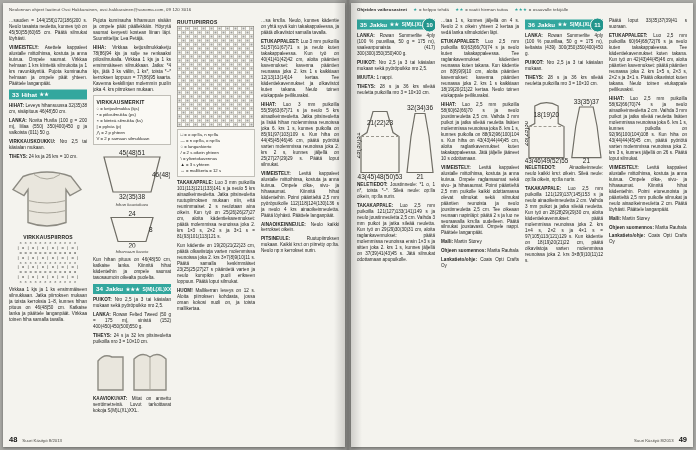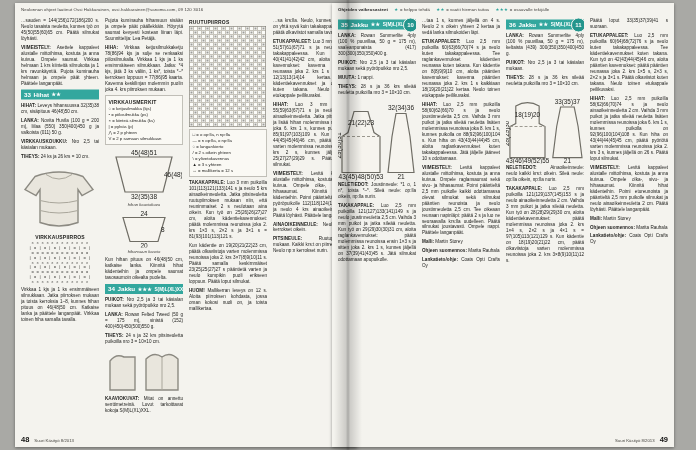--- a/index.html
+++ b/index.html
@@ -1,19 +1,19 @@
 <!DOCTYPE html>
 <html><head>
 <meta charset="utf-8">
 <style>
   html,body{margin:0;padding:0;background:#8e8e8a;}
   .spread{position:relative;width:696px;height:450px;background:#a9a9a5;font-family:"Liberation Sans",sans-serif;overflow:hidden;}
   .page{position:absolute;top:3px;width:342px;height:444px;background:#f4f3ee;overflow:hidden;box-shadow:0 1px 3px rgba(0,0,0,.4);}
-  .page.left{left:3px;margin-left:12px;}
-  .page.right{left:332px;}
+  .page.left{left:3px;}
+  .page.right{left:351px;}
   .gutter{position:absolute;top:0;bottom:0;left:334px;width:28px;z-index:3;pointer-events:none;
     background:linear-gradient(to right,rgba(0,0,0,0) 0%,rgba(0,0,0,.16) 42%,rgba(0,0,0,.30) 50%,rgba(0,0,0,.16) 58%,rgba(0,0,0,0) 100%);}
   .page-inner{position:relative;width:684px;height:888px;transform:scale(.5);transform-origin:0 0;}
   .pg-header{position:absolute;top:8px;left:12px;right:12px;font-size:8.6px;color:#3c3b38;letter-spacing:.2px;white-space:nowrap;overflow:hidden;}
   .pg-header b{color:#222;}
   .star{color:#2fa59c;letter-spacing:1px;}
   .lvl{margin-left:10px;}
   .cols{position:absolute;top:30px;left:12px;right:12px;bottom:28px;display:flex;gap:12px;}
   .col{width:156px;min-width:156px;overflow:hidden;}
   .para{margin:0 0 6px;font-size:9.2px;line-height:1.3;text-align:justify;color:#1d1d1b;}

